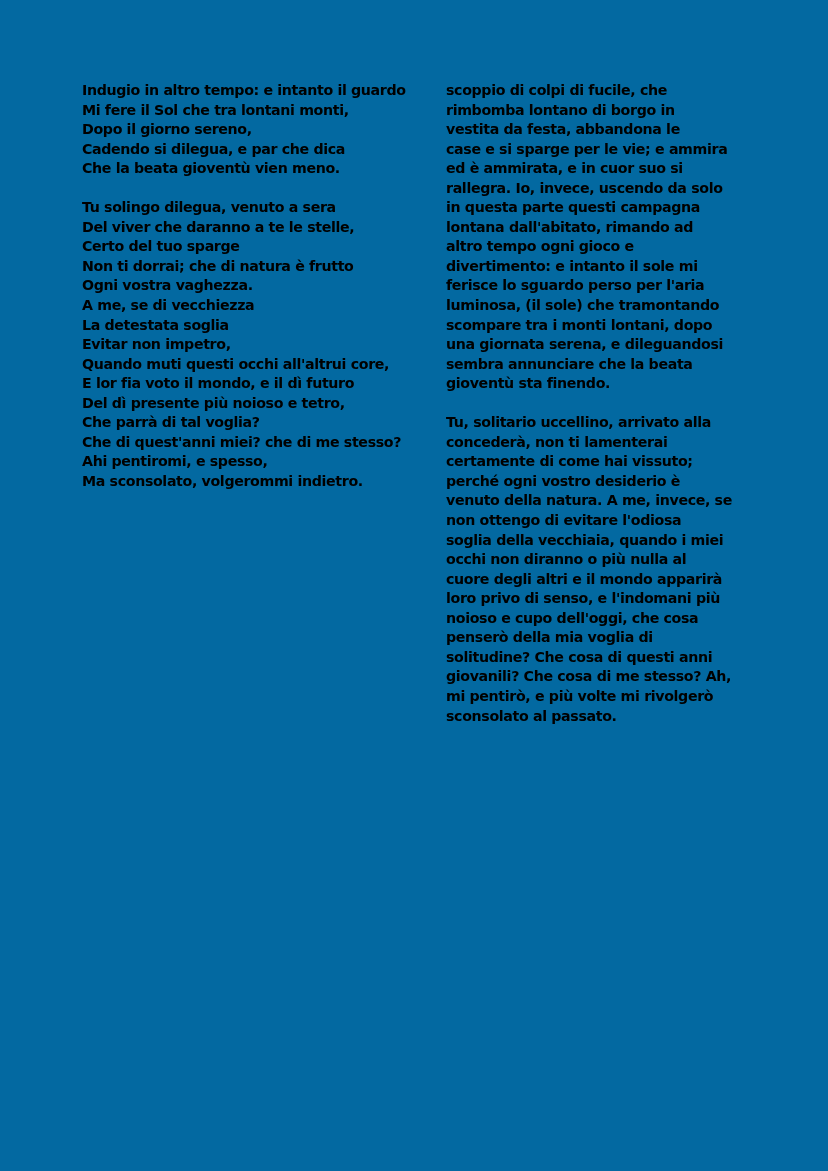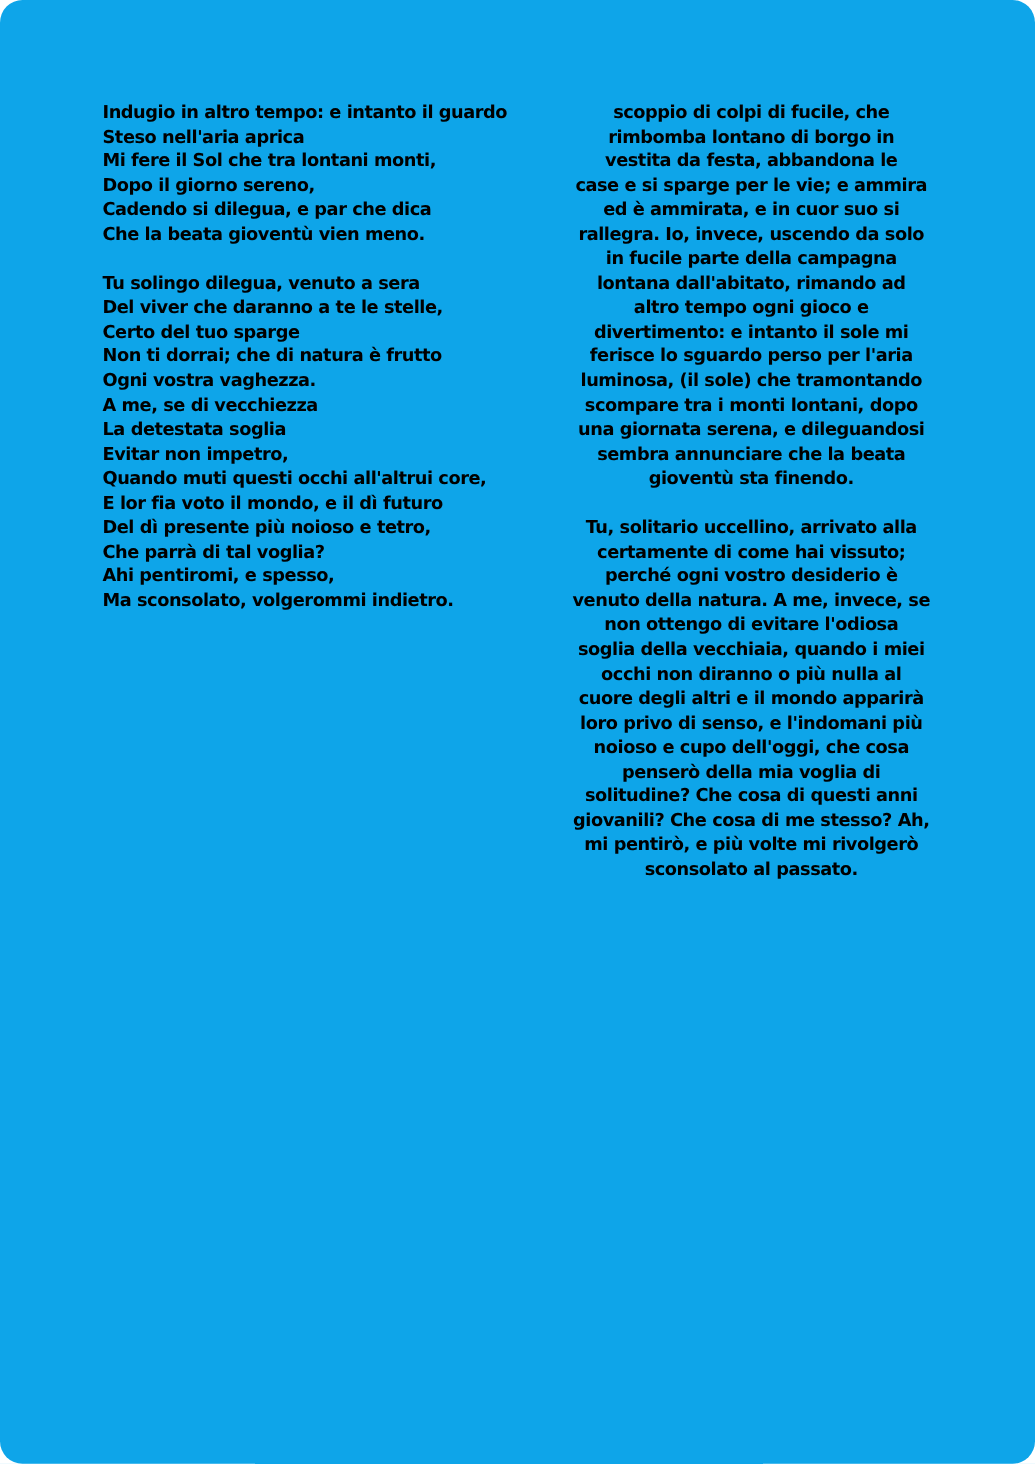--- a/index.html
+++ b/index.html
@@ -13,102 +13,101 @@
     position: relative;
     overflow: hidden;
     font-family: "DejaVu Sans", sans-serif;
     color: #000000;
   }
   .page {
     position: absolute;
     left: 0; top: 0;
     width: 828px;
     height: 1171px;
-    background: #0ea5e9;
-    border-radius: 18px;
+    background: #0369a1;
   }
   .col {
     position: absolute;
     top: 81px;
     font-size: 14.2px;
     line-height: 19.55px;
     font-weight: bold;
     letter-spacing: -0.35px;
     white-space: nowrap;
   }
   .col-left {
     left: 82px;
     width: 360px;
   }
   .col-right {
     left: 446px;
     width: 310px;
-    text-align: center;
   }
   .stanza, .paragraph {
     margin: 0 0 19.55px 0;
   }
   .line {
     display: block;
     height: 19.55px;
   }
 </style>
 </head>
 <body>
 
 <div class="page">
 
   <div class="col col-left">
     <div class="stanza">
       <span class="line">Indugio in altro tempo: e intanto il guardo</span>
-      <span class="line">Steso nell'aria aprica</span>
       <span class="line">Mi fere il Sol che tra lontani monti,</span>
       <span class="line">Dopo il giorno sereno,</span>
       <span class="line">Cadendo si dilegua, e par che dica</span>
       <span class="line">Che la beata gioventù vien meno.</span>
     </div>
     <div class="stanza">
       <span class="line">Tu solingo dilegua, venuto a sera</span>
       <span class="line">Del viver che daranno a te le stelle,</span>
       <span class="line">Certo del tuo sparge</span>
       <span class="line">Non ti dorrai; che di natura è frutto</span>
       <span class="line">Ogni vostra vaghezza.</span>
       <span class="line">A me, se di vecchiezza</span>
       <span class="line">La detestata soglia</span>
       <span class="line">Evitar non impetro,</span>
       <span class="line">Quando muti questi occhi all'altrui core,</span>
       <span class="line">E lor fia voto il mondo, e il dì futuro</span>
       <span class="line">Del dì presente più noioso e tetro,</span>
       <span class="line">Che parrà di tal voglia?</span>
+      <span class="line">Che di quest'anni miei? che di me stesso?</span>
       <span class="line">Ahi pentiromi, e spesso,</span>
       <span class="line">Ma sconsolato, volgerommi indietro.</span>
     </div>
   </div>
 
   <div class="col col-right">
     <div class="paragraph">
       <span class="line">scoppio di colpi di fucile, che</span>
       <span class="line">rimbomba lontano di borgo in</span>
       <span class="line">vestita da festa, abbandona le</span>
       <span class="line">case e si sparge per le vie; e ammira</span>
       <span class="line">ed è ammirata, e in cuor suo si</span>
       <span class="line">rallegra. Io, invece, uscendo da solo</span>
-      <span class="line">in fucile parte della campagna</span>
+      <span class="line">in questa parte questi campagna</span>
       <span class="line">lontana dall'abitato, rimando ad</span>
       <span class="line">altro tempo ogni gioco e</span>
       <span class="line">divertimento: e intanto il sole mi</span>
       <span class="line">ferisce lo sguardo perso per l'aria</span>
       <span class="line">luminosa, (il sole) che tramontando</span>
       <span class="line">scompare tra i monti lontani, dopo</span>
       <span class="line">una giornata serena, e dileguandosi</span>
       <span class="line">sembra annunciare che la beata</span>
       <span class="line">gioventù sta finendo.</span>
     </div>
     <div class="paragraph">
       <span class="line">Tu, solitario uccellino, arrivato alla</span>
+      <span class="line">concederà, non ti lamenterai</span>
       <span class="line">certamente di come hai vissuto;</span>
       <span class="line">perché ogni vostro desiderio è</span>
       <span class="line">venuto della natura. A me, invece, se</span>
       <span class="line">non ottengo di evitare l'odiosa</span>
       <span class="line">soglia della vecchiaia, quando i miei</span>
       <span class="line">occhi non diranno o più nulla al</span>
       <span class="line">cuore degli altri e il mondo apparirà</span>
       <span class="line">loro privo di senso, e l'indomani più</span>
       <span class="line">noioso e cupo dell'oggi, che cosa</span>
       <span class="line">penserò della mia voglia di</span>

